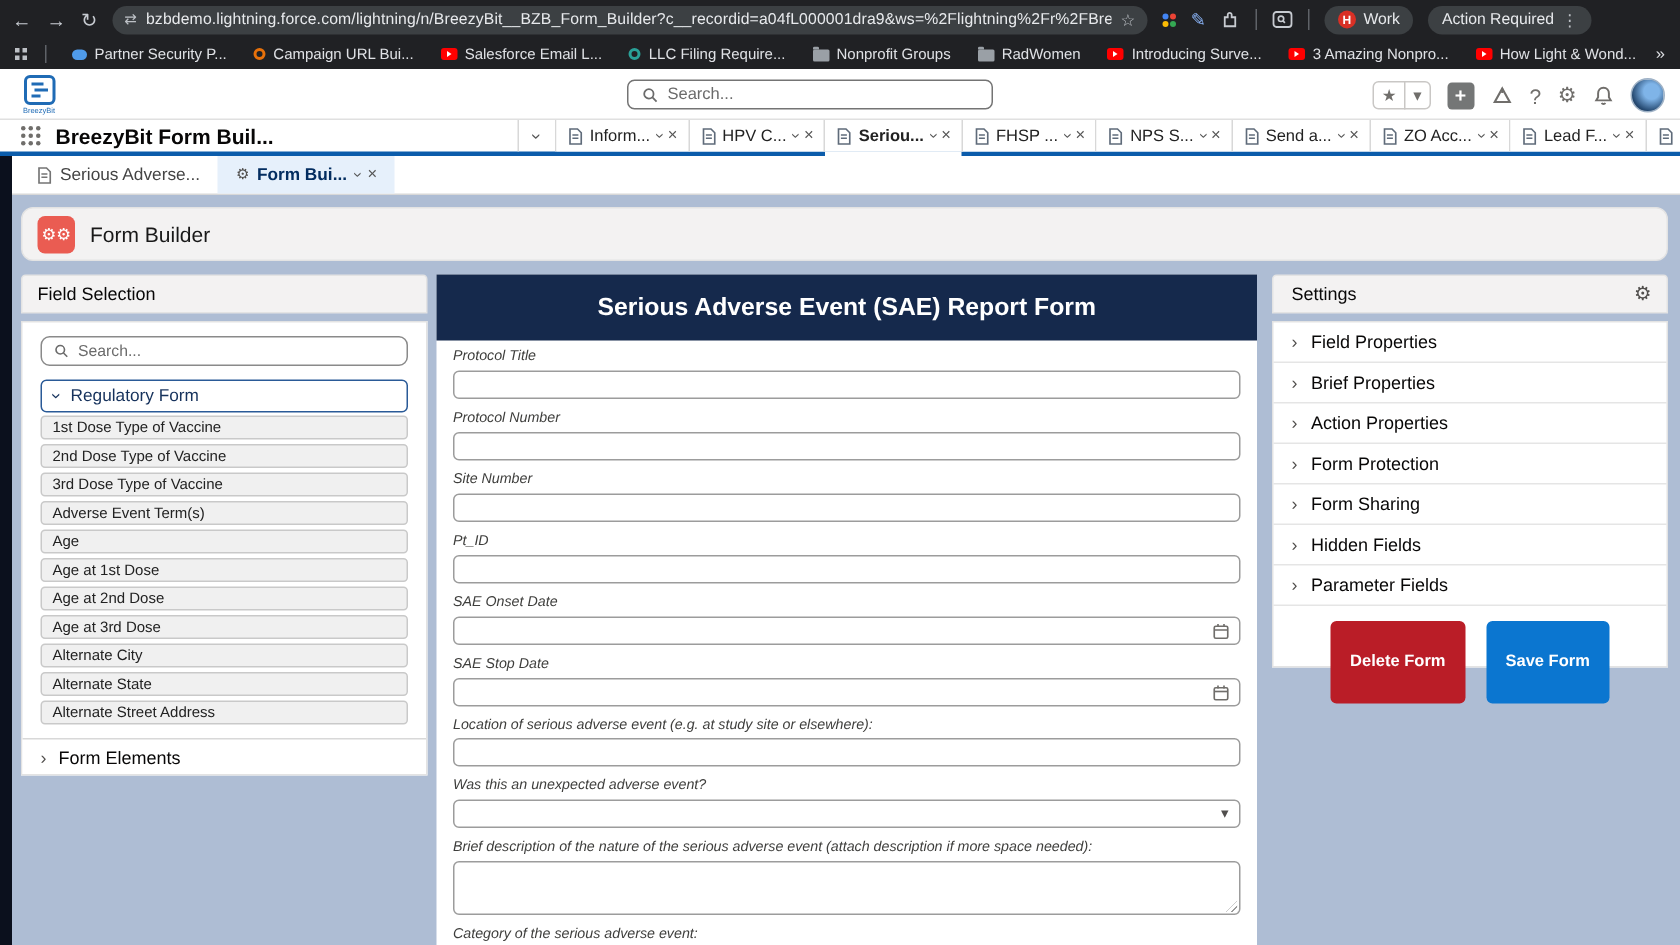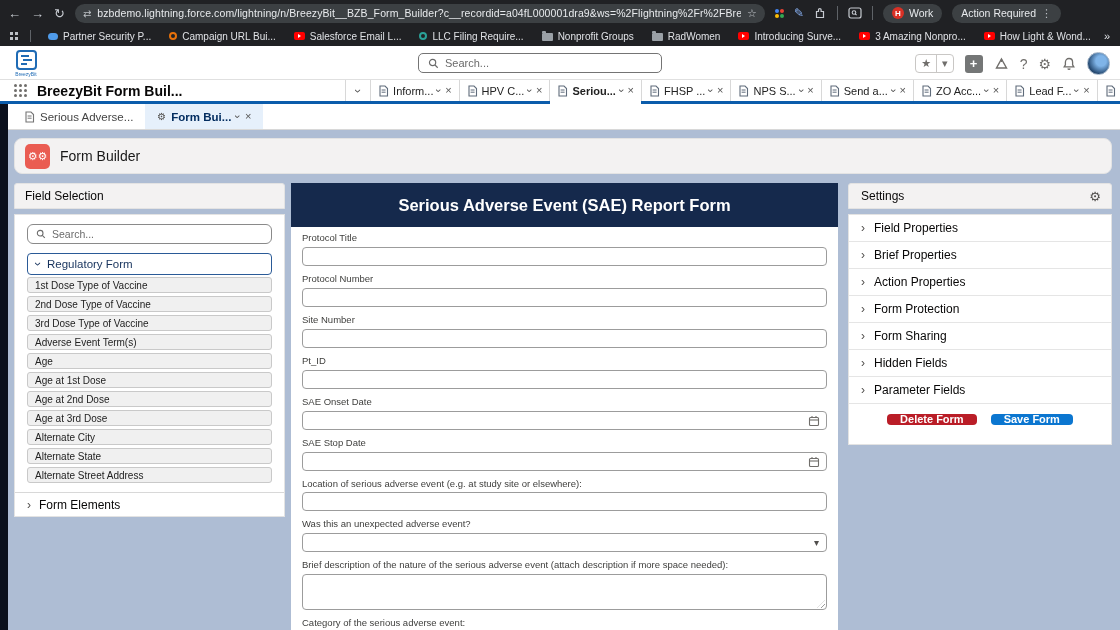--- a/index.html
+++ b/index.html
@@ -97,36 +97,36 @@
   .group-btn .chev { color:#16325c; }
   .chip-list { margin-top:2px; }
   .fchip { height:16px; background:#f0f0f0; border:1px solid #c9c9c9; border-radius:3px; display:flex; align-items:center; padding:0 7px; font-size:10px; color:#222; margin-bottom:3px; }
   .fe-row { position:absolute; left:0; bottom:0; width:100%; height:24px; border-top:1px solid #d8d8d8; display:flex; align-items:center; gap:8px; padding:0 12px; font-size:12px; color:#080707; background:#fff; }
   .fe-row .chev { transform:none; color:#514f4d; }
 
   
   .center-panel { position:absolute; left:291px; top:183px; width:547px; height:447px; background:#fff; }
   .form-band { height:44px; background:#15294c; display:flex; align-items:center; justify-content:center; color:#fff; font-size:16.5px; font-weight:bold; }
   .form-body { padding:6px 11px 0 11px; }
-  .field { margin-bottom:8px; }
+  .field { margin-bottom:8px;font-style:italic; }
   .field .flabel { font-size:9.5px; color:#3e3e3c; margin-bottom:3px; line-height:1.15; }
   .fbox { position:relative; height:19px; border:1px solid #9c9c9c; border-radius:4px; background:#fff; }
   .field.m-textarea .fbox { height:36px; }
   .fbox .cal, .fbox .caret, .fbox .grip { display:none; }
   .field.m-date .cal { display:block; position:absolute; right:6px; top:3px; }
   .field.m-select .caret { display:block; position:absolute; right:7px; top:3px; color:#514f4d; font-size:10px; }
   .field.m-textarea .grip { display:block; position:absolute; right:1px; bottom:1px; width:8px; height:8px;
       background:repeating-linear-gradient(135deg, transparent 0 2px, #9c9c9c 2px 3px); clip-path:polygon(100% 0, 100% 100%, 0 100%); }
 
   
   .rp-body { position:absolute; left:848px; top:214px; width:264px; height:231px; background:#fff; border:1px solid #e3e3e3; }
   .srow { height:27px; border-bottom:1px solid #e5e5e5; display:flex; align-items:center; gap:9px; padding:0 12px; font-size:12px; color:#080707; }
   .srow .chev { transform:none; color:#514f4d; font-size:12px; }
   .btn-row { display:flex; justify-content:center; gap:14px; padding-top:10px; }
-  .btn { border-radius:4px; color:#fff; font-size:11px; font-weight:bold; padding:0 13px; line-height:1; }
+  .btn { border-radius:4px; color:#fff; font-size:11px; font-weight:bold; padding:22px 13px; line-height:1; }
   .btn.del { background:#ba1d27; }
   .btn.save { background:#0b76d0; }
 
   svg { display:block; }
 </style>
 </head>
 <body>
 
 <div class="stage">
 

